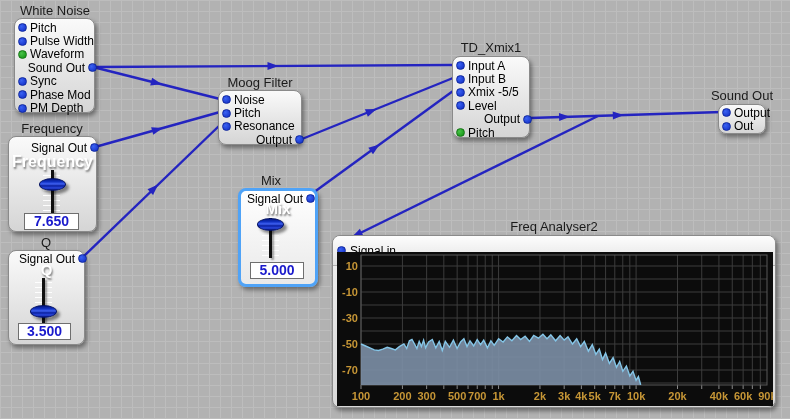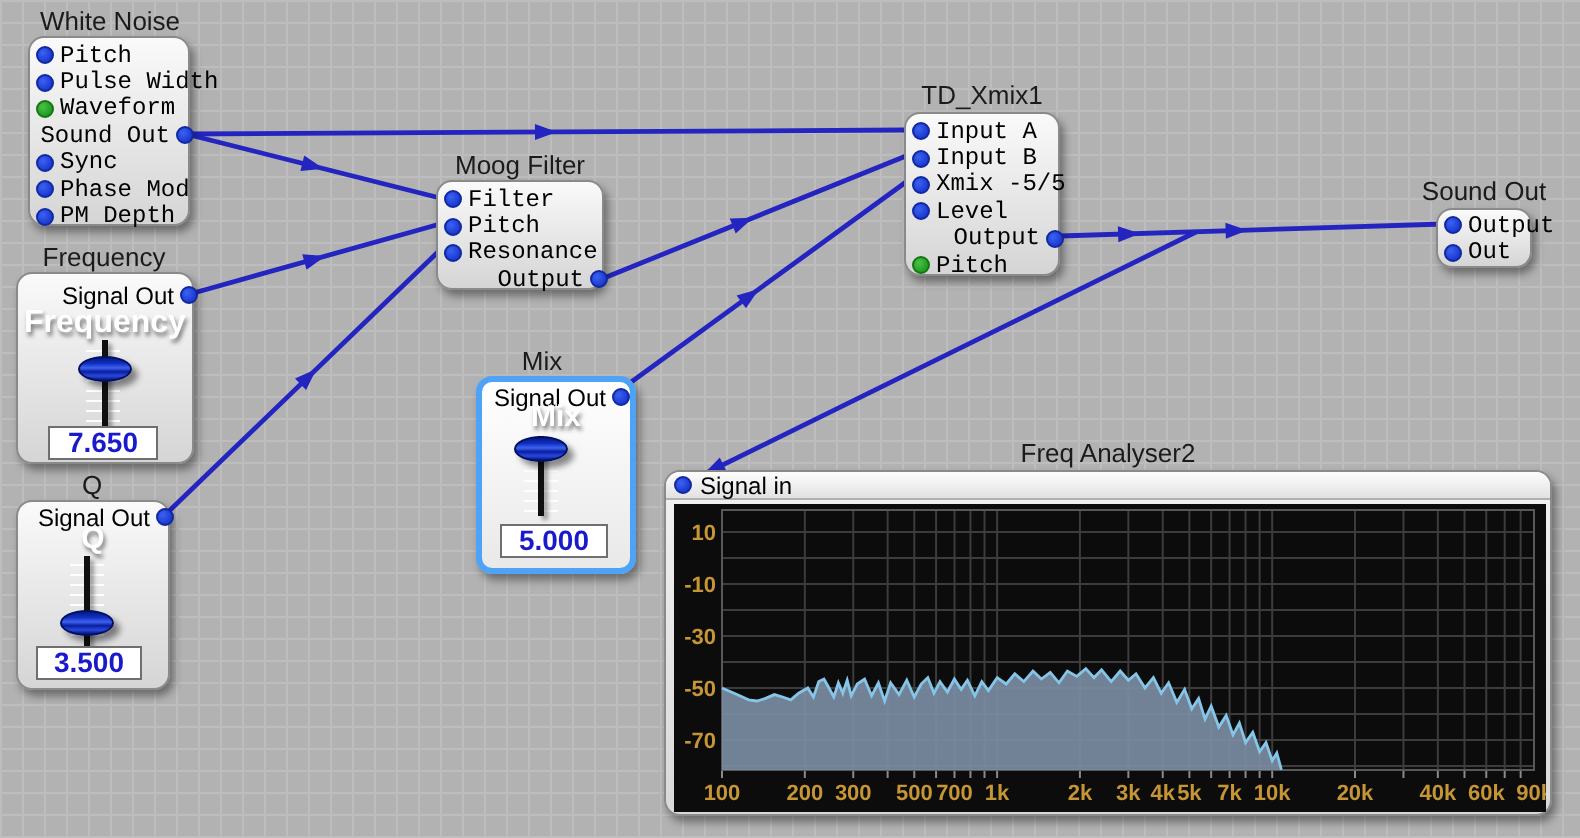--- a/index.html
+++ b/index.html
@@ -21,21 +21,21 @@
   .module{
     position:absolute;z-index:2;box-sizing:border-box;
     background:linear-gradient(180deg,#fafafa,#d5d5d5);
     border:1px solid #8a8a8a;border-radius:8px;
     box-shadow:2px 3px 4px rgba(0,0,0,.4);
   }
   .module.selected{
     border:3px solid #4fa3f7;
     background:linear-gradient(180deg,#ffffff,#e9e9e9);
   }
-  .pins{padding-top:2px;font-family:Liberation Mono, monospace;}
+  .pins{padding-top:2px;}
   .pin-row{
     position:relative;height:13.4px;display:flex;align-items:center;
     font-size:12px;color:#000;padding-left:3px;white-space:nowrap;
   }
   .pin-row .dot{margin-right:3px;}
   .pin-row.right{justify-content:flex-end;padding-right:0;padding-left:0;}
   .pin-row.right .dot{margin-right:-3px;margin-left:3px;order:2;}
   .dot{
     width:9px;height:9px;border-radius:50%;flex:none;
     background:radial-gradient(circle at 35% 35%,#3a62f2,#1c3bd0 70%);
@@ -57,21 +57,21 @@
     border:1px solid #021060;box-sizing:border-box;
     box-shadow:3px 3px 3px rgba(0,0,0,.45);
   }
   .val{
     position:absolute;background:#fff;border:1px solid #6f6f6f;z-index:3;
     color:#1a1acc;font-weight:bold;font-size:14px;line-height:15px;text-align:center;
   }
   
   #m-fa{background:linear-gradient(180deg,#f2f2f2,#d9d9d9);}
   #fa-header{
-    position:absolute;left:0;top:0;right:0;height:14px;
+    position:absolute;left:0;top:0;right:0;height:30px;
     background:linear-gradient(180deg,#fdfdfd,#e2e2e2);
     border-radius:7px 7px 0 0;border-bottom:1px solid #b0b0b0;
     display:flex;align-items:center;font-size:12px;color:#000;padding-left:4px;box-sizing:border-box;
   }
   #fa-header .dot{margin-right:4px;}
   #fa-display{position:absolute;left:4px;top:16px;right:4px;bottom:3px;background:#0c0c0c;}
 </style>
 </head>
 <body>
 
@@ -155,21 +155,21 @@
     <div class="track" style="left:33px;top:27px;height:45px;"></div>
     <div class="knob" style="left:21px;top:54px;"></div>
     <div class="val" style="left:9px;top:72px;width:51px;height:15px;">3.500</div>
   </div>
 
   <div class="mtitle" style="left:260px;top:75px;">Moog Filter</div>
   <div class="module" id="m-moog" style="left:218px;top:90px;width:84px;height:55px;">
     <div class="pins">
       <div class="pin-row">
           <span class="dot"></span>
-          <span>Filter</span>
+          <span>Noise</span>
         </div>
       <div class="pin-row">
           <span class="dot"></span>
           <span>Pitch</span>
         </div>
       <div class="pin-row">
           <span class="dot"></span>
           <span>Resonance</span>
         </div>
       <div class="pin-row right">

